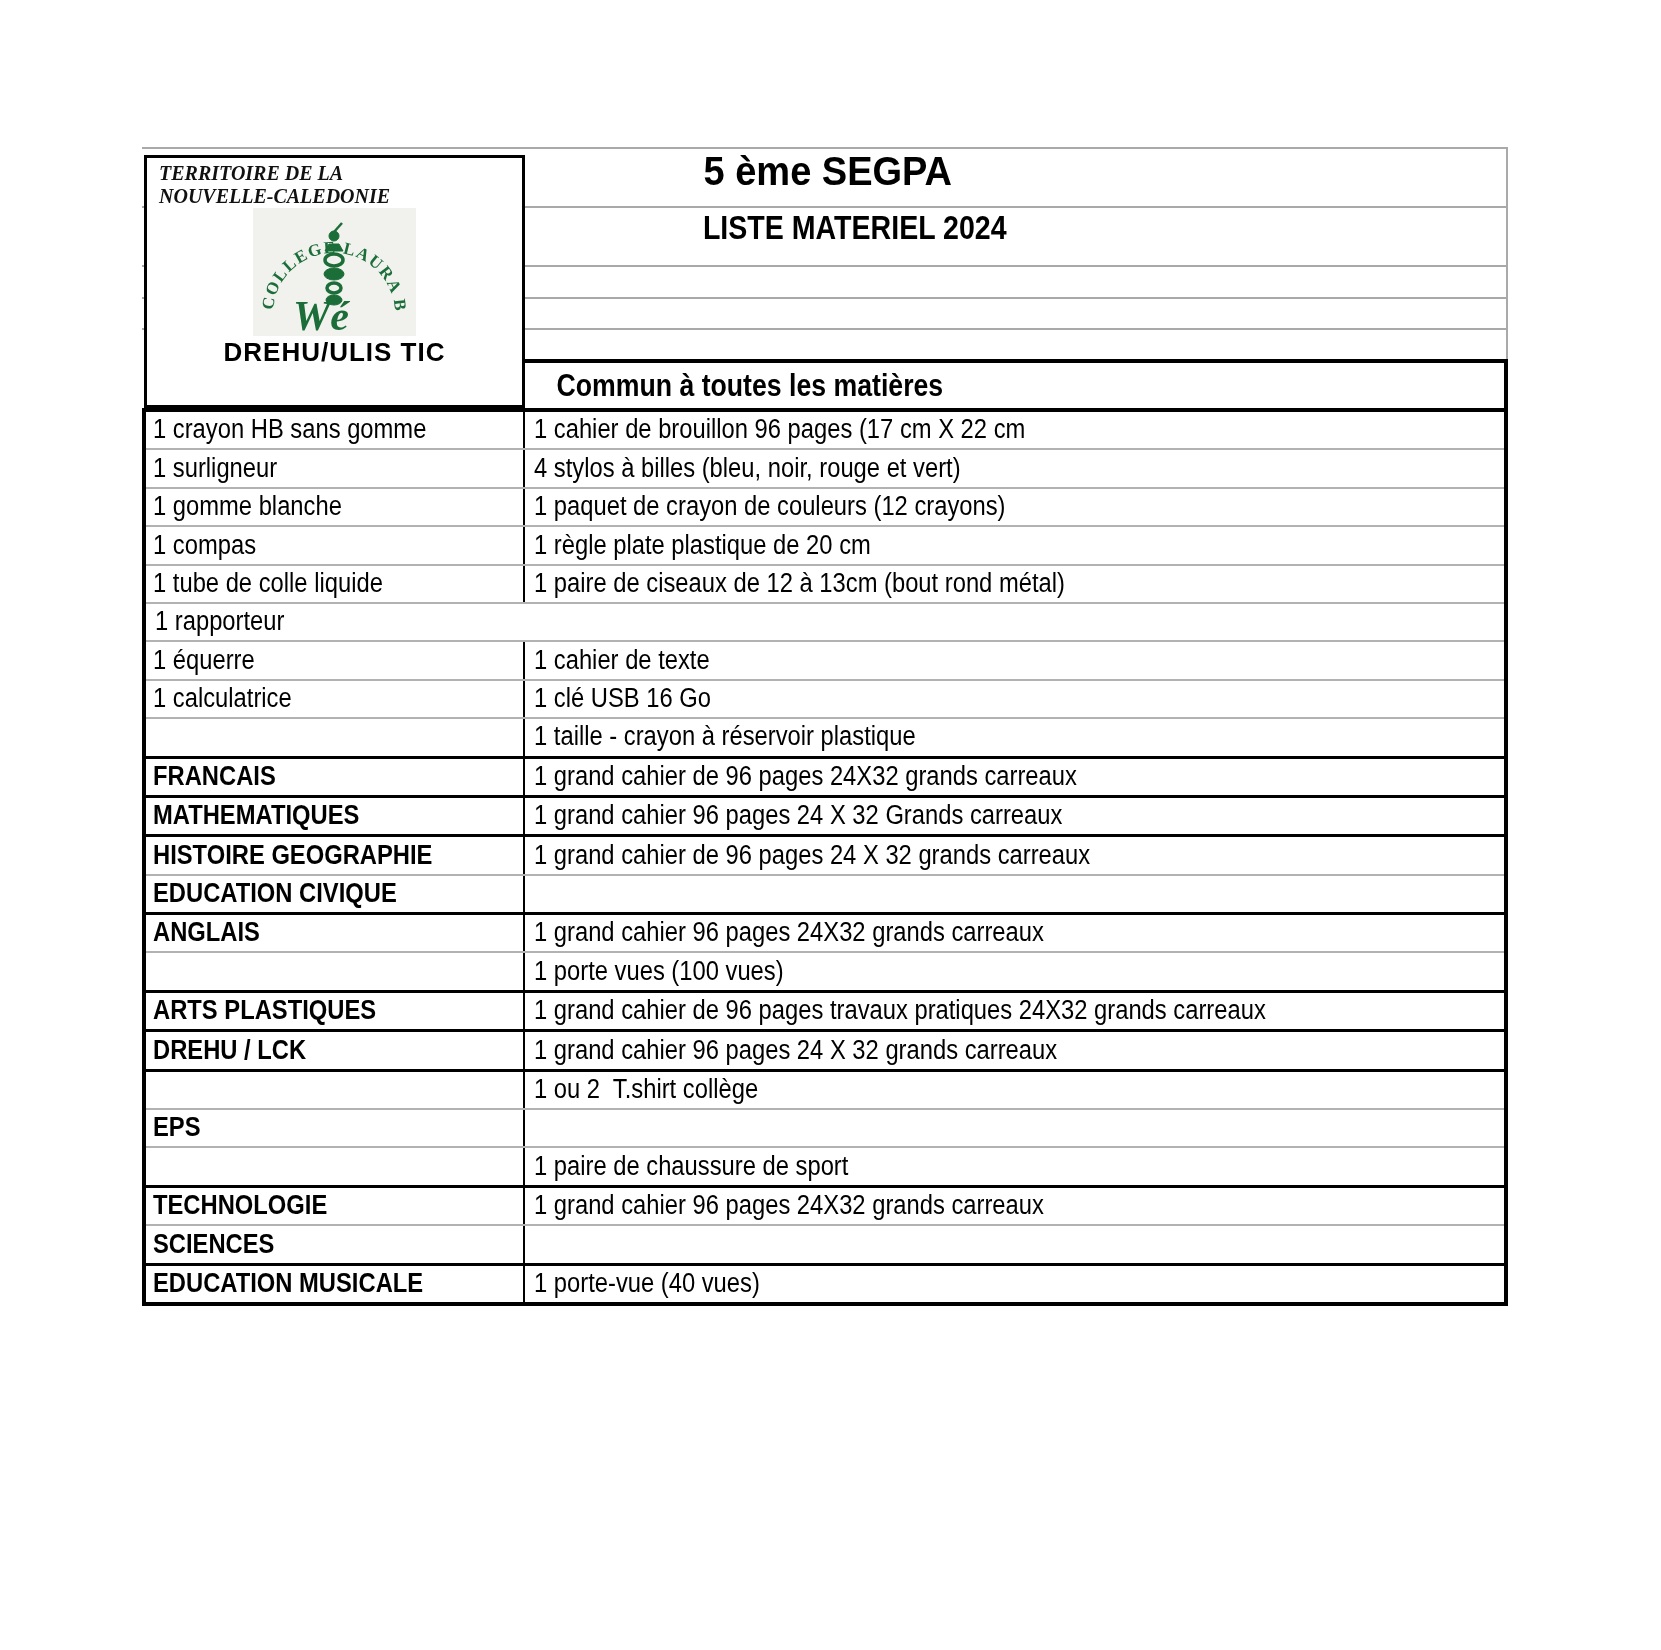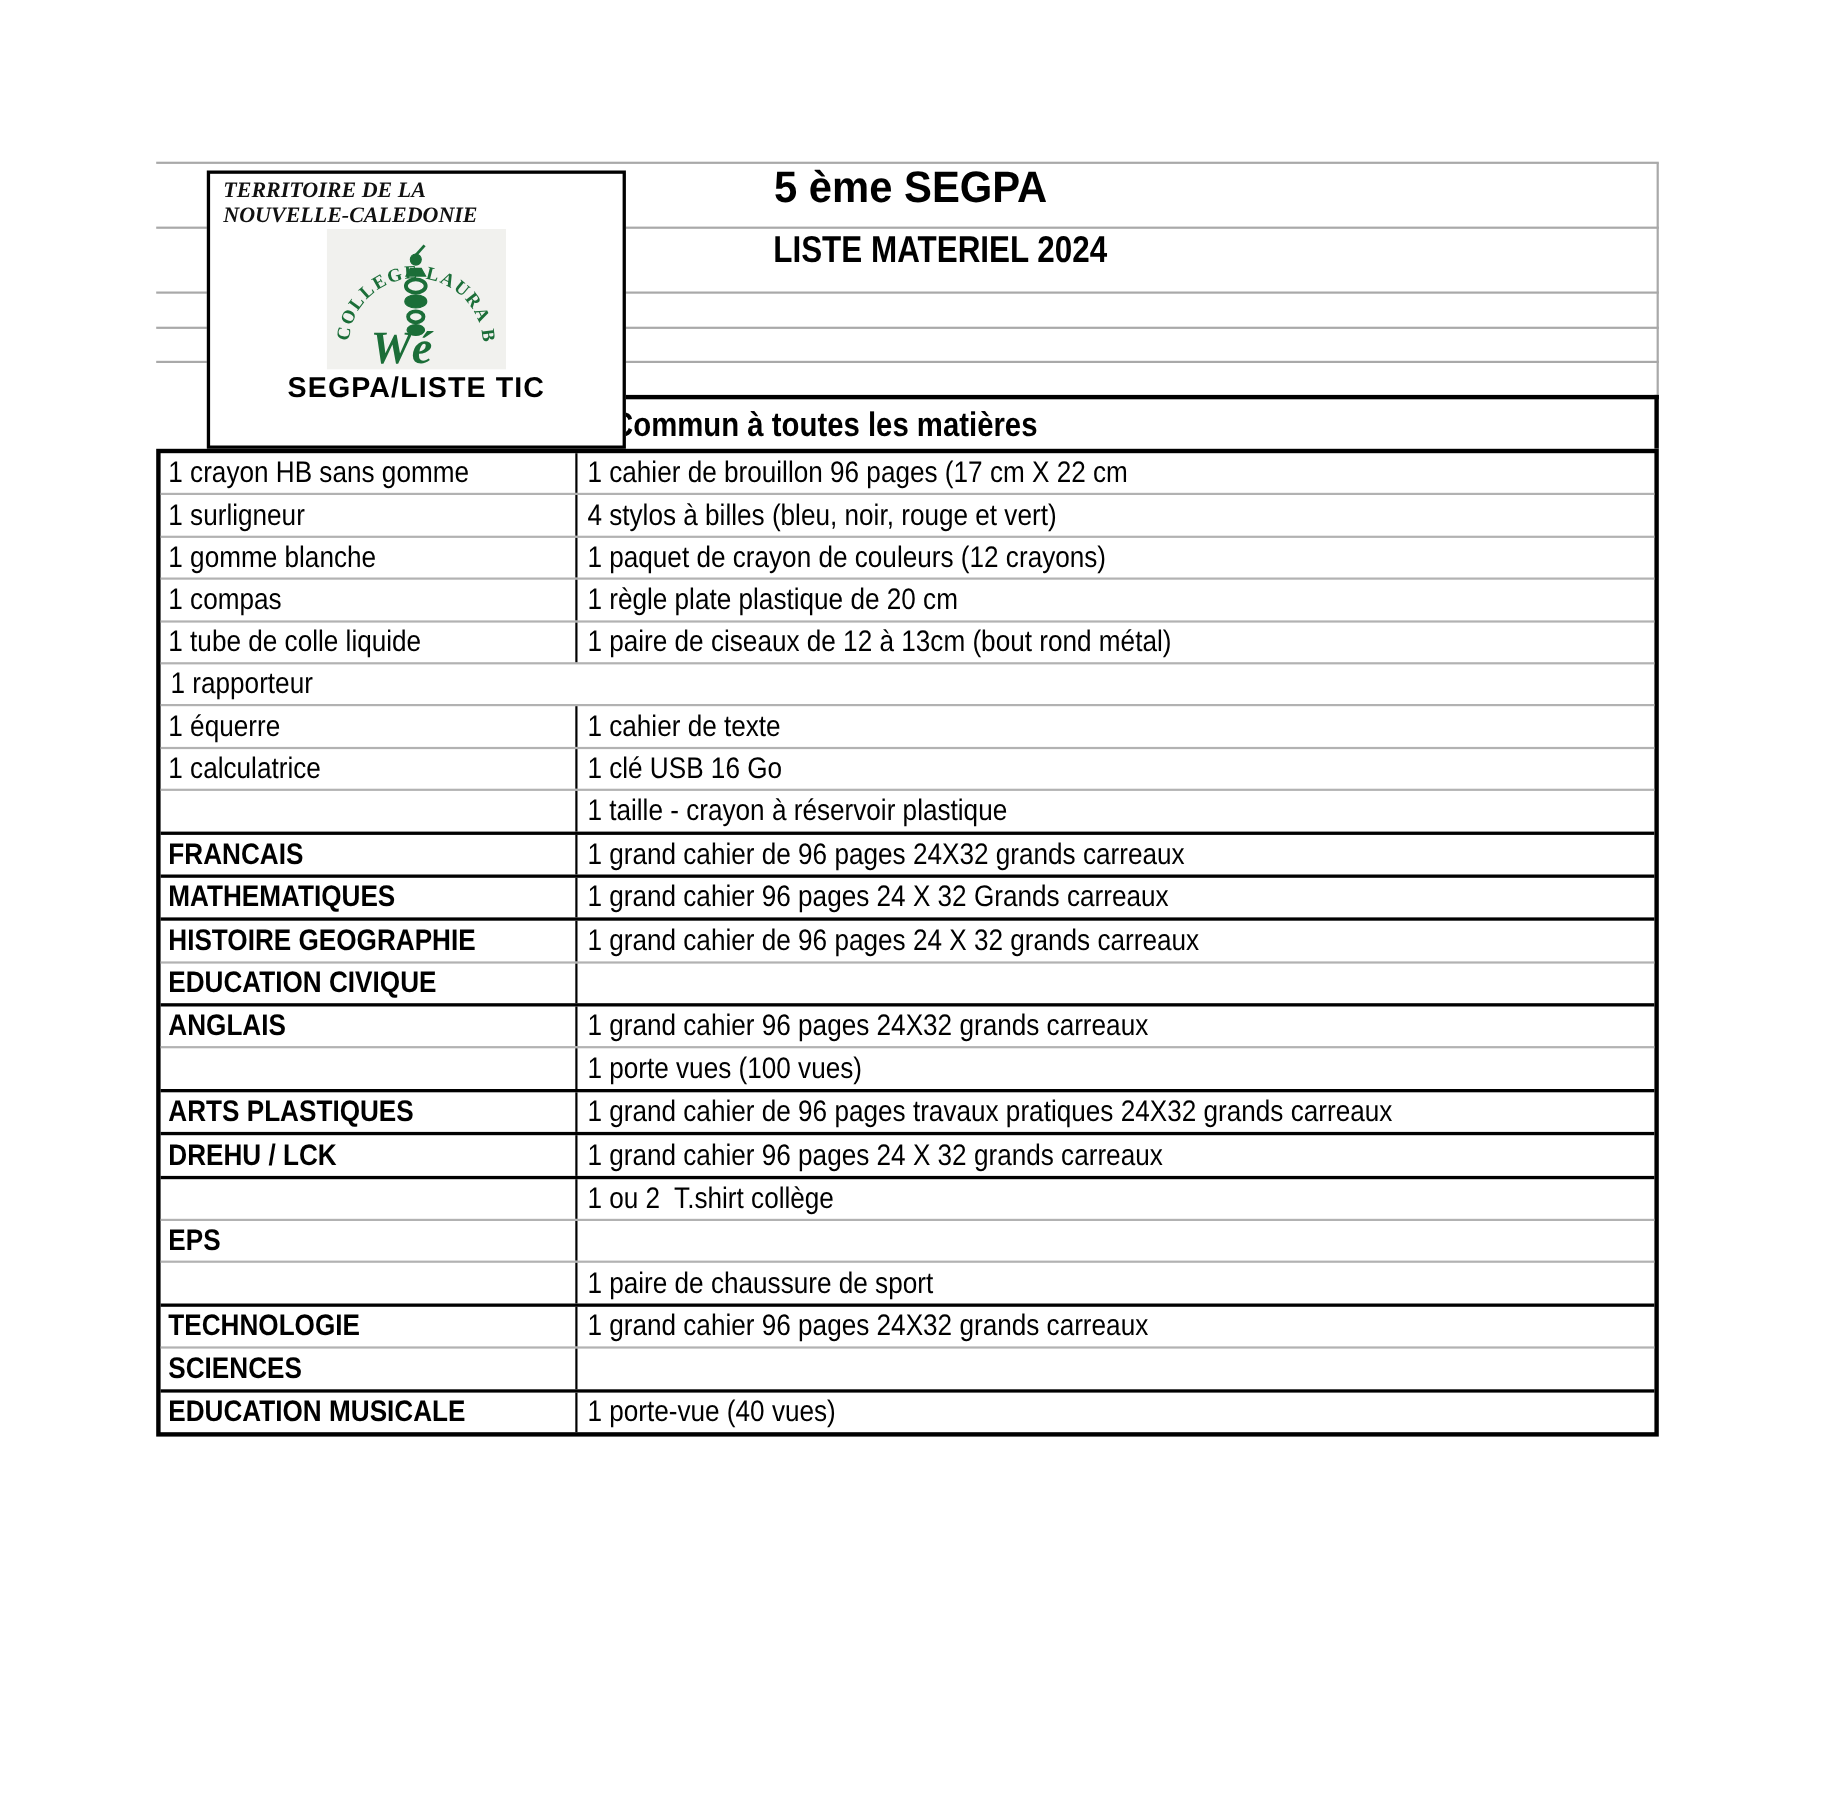--- a/index.html
+++ b/index.html
@@ -5,21 +5,21 @@
   html,body{margin:0;padding:0;background:#ffffff;}
   #canvas{position:relative;width:1661px;height:1650px;background:#ffffff;
           font-family:"Liberation Sans",sans-serif;color:#000;overflow:hidden;}
 
   
   .hline{position:absolute;left:142px;width:1366px;height:2px;background:#a9a9a9;}
   .vline{position:absolute;left:1506px;top:148px;width:2px;height:213px;background:#a9a9a9;}
 
   
   .logo-box{position:absolute;left:144px;top:155px;width:381px;height:253px;
-            border:3px solid #000;box-sizing:border-box;background:#fff;z-index:2;margin-left:44px;}
+            border:3px solid #000;box-sizing:border-box;background:#fff;z-index:2;}
   .territory{margin:4px 0 0 12px;width:300px;font-family:"Liberation Serif",serif;
              font-weight:bold;font-style:italic;font-size:20px;line-height:1.15;color:#111;}
   .logo-svg{display:block;margin:0 auto;}
   .unit{text-align:center;font-weight:bold;font-size:26px;letter-spacing:1px;margin-top:1px;}
 
   
   .title-row{position:absolute;display:flex;justify-content:center;}
   .t1{left:525px;top:149px;width:606px;height:57px;font-size:40px;font-weight:bold;}
   .t2{left:525px;top:208px;width:660px;height:57px;font-size:34px;font-weight:bold;}
   .squeeze95{display:inline-block;transform:scaleX(0.95);transform-origin:50% 50%;white-space:pre;}
@@ -75,21 +75,21 @@
         <path d="M81,24 l8,-9" stroke-width="2.5" fill="none"></path>
         <circle cx="81" cy="28" r="5"></circle>
         <path d="M76,36 h10 l4,7 h-18 z"></path>
         <ellipse cx="81" cy="52" rx="9" ry="6" fill="none" stroke-width="3.5"></ellipse>
         <ellipse cx="81" cy="66" rx="10" ry="6"></ellipse>
         <ellipse cx="81" cy="80" rx="7" ry="5" fill="none" stroke-width="3.5"></ellipse>
         <ellipse cx="81" cy="92" rx="8" ry="5"></ellipse>
       </g>
       <text x="40" y="122" font-family="Liberation Serif, serif" font-size="42" font-style="italic" font-weight="bold" fill="#1b6e38">Wé</text>
     </svg>
-    <div class="unit">SEGPA/LISTE TIC</div>
+    <div class="unit">DREHU/ULIS TIC</div>
   </div>
 
   <div class="title-row t1">
     <span class="squeeze95">5 ème SEGPA</span>
   </div>
   <div class="title-row t2">
     <span class="squeeze84">LISTE MATERIEL 2024</span>
   </div>
 
   <div class="commun-block">

